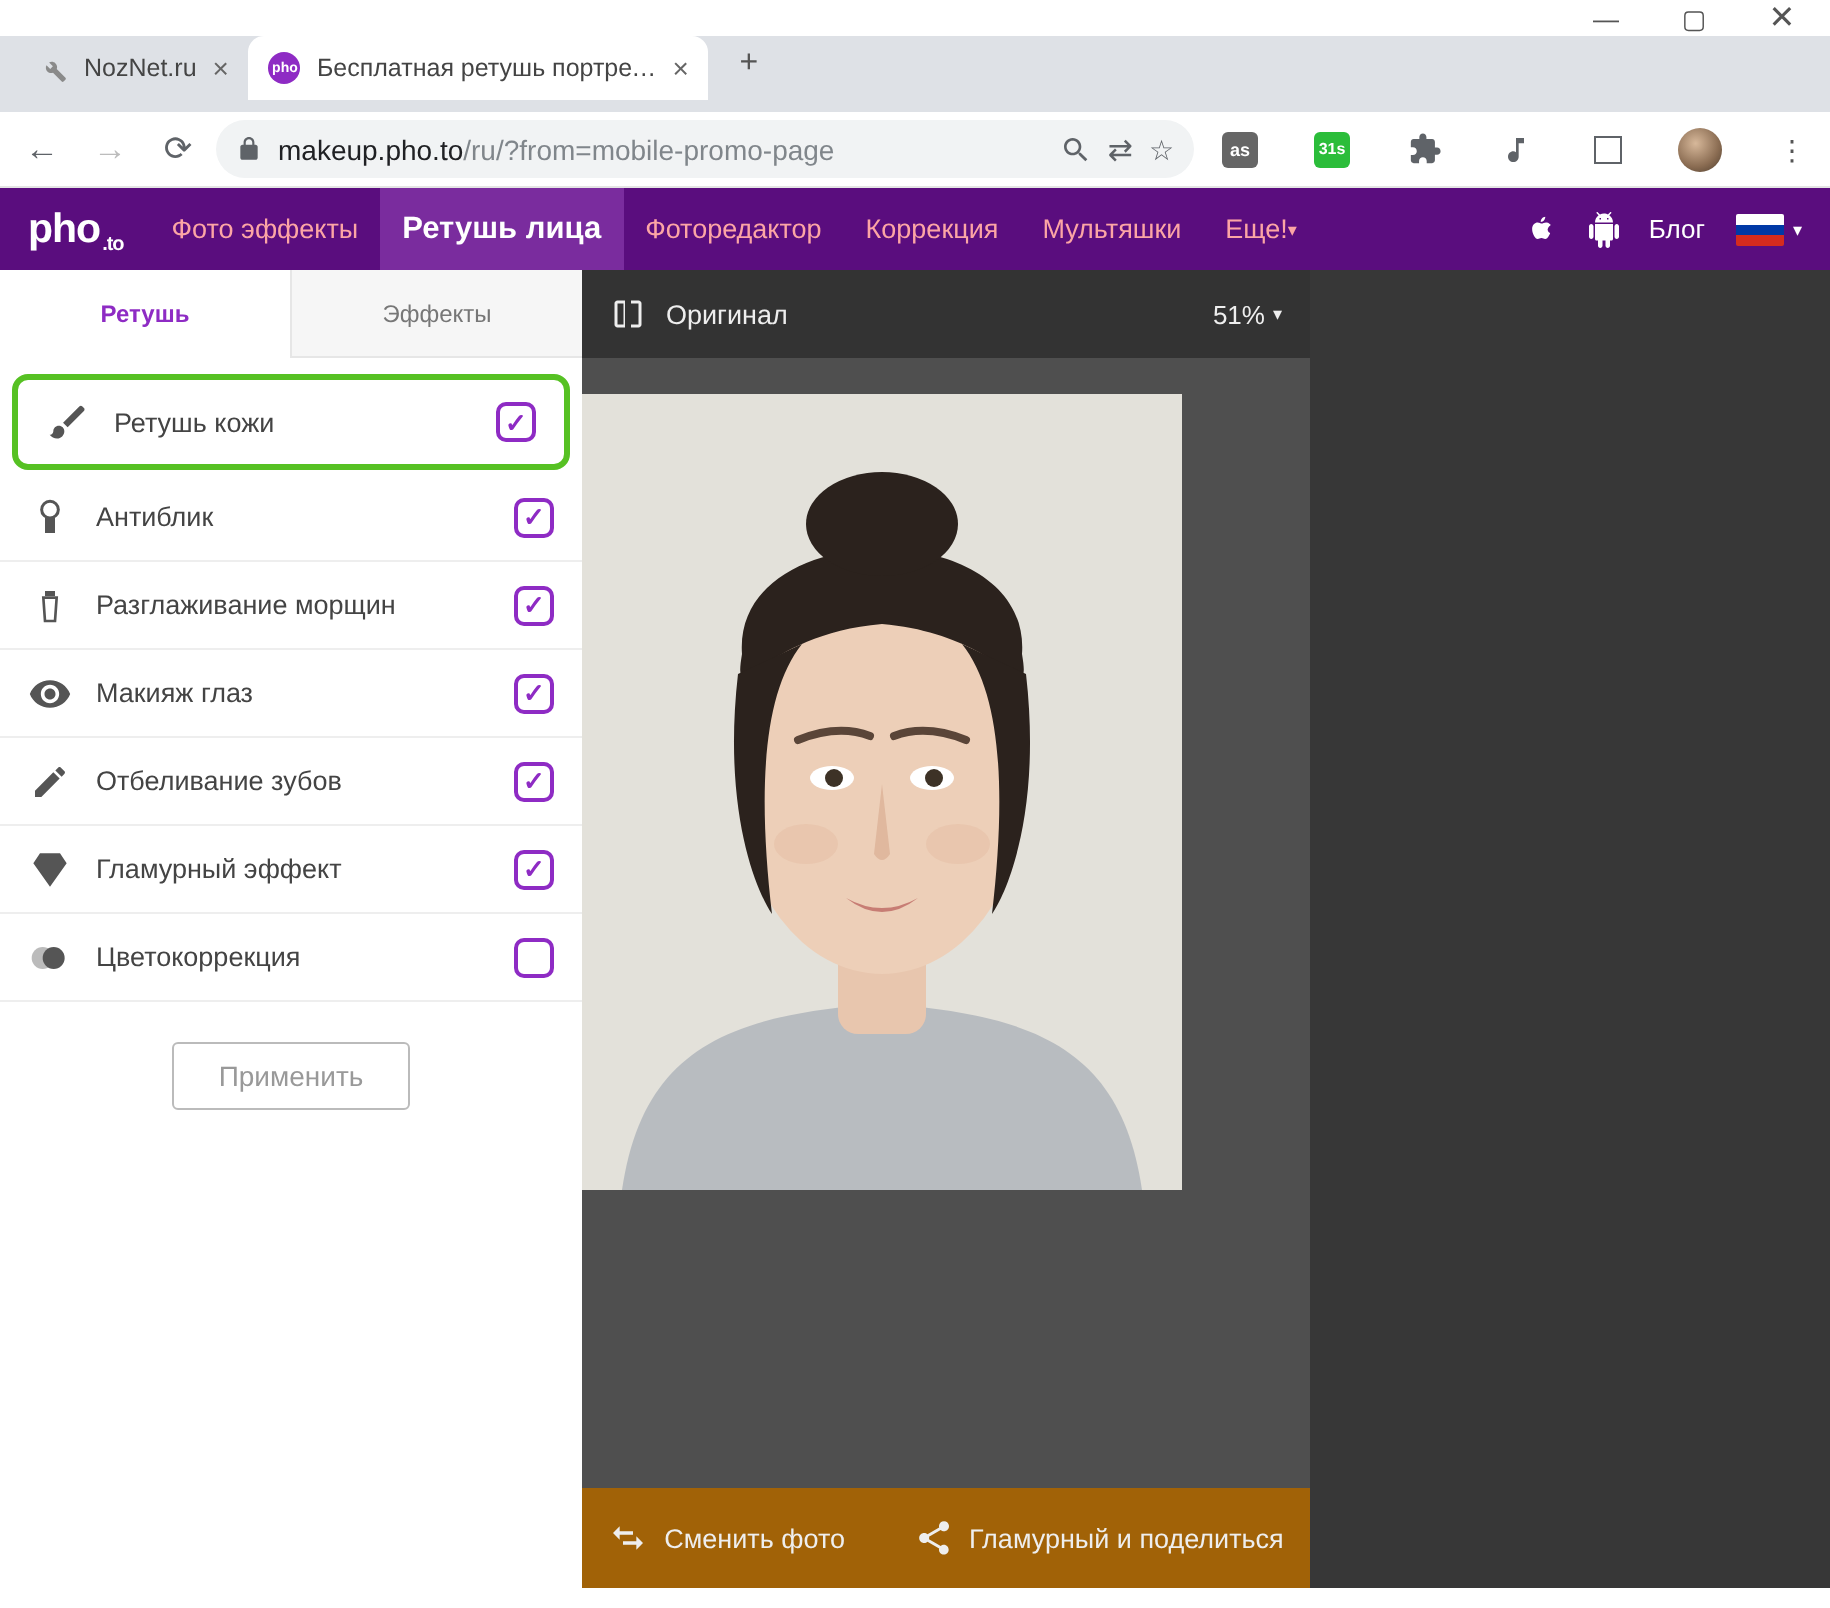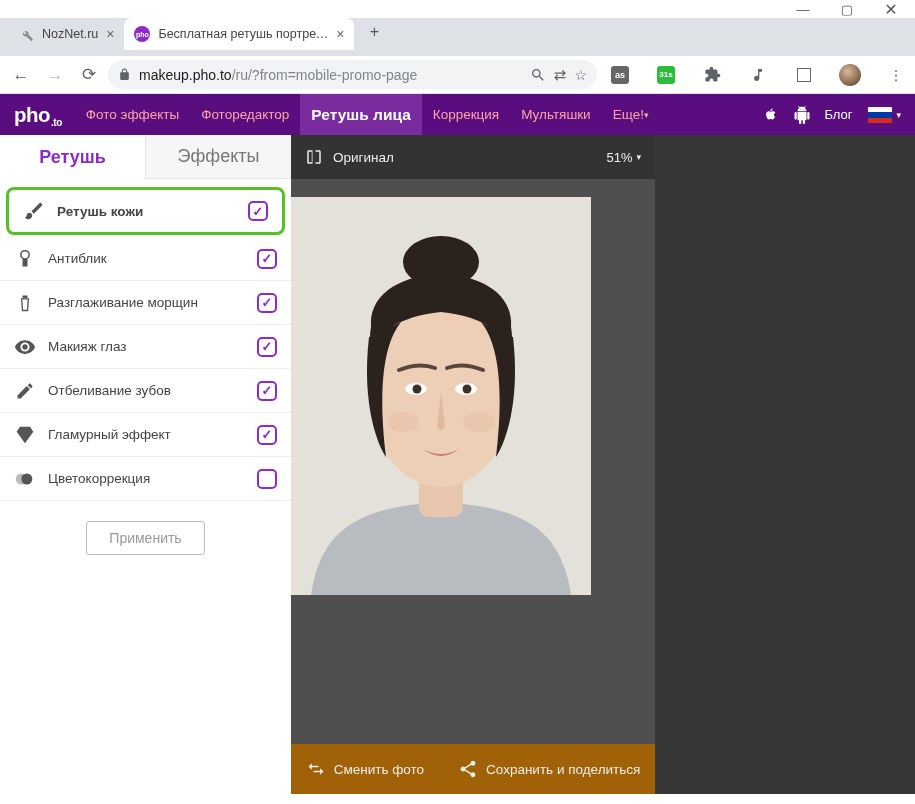--- a/index.html
+++ b/index.html
@@ -43,28 +43,28 @@
 .hdricon { width: 32px; height: 32px; display:flex; align-items:center; justify-content:center; color: #fff; }
 .blog { color: #fff; font-size: 13px; padding: 0 12px 0 6px; }
 .flag { width: 24px; height: 16px; background: linear-gradient(to bottom, #fff 33.3%, #0039a6 33.3%, #0039a6 66.6%, #d52b1e 66.6%); border-radius: 1px; margin-left: 4px; }
 
 
 .content { display: flex; height: calc(100% - 18px - 38px - 38px - 41px - 10px); background: #fff; }
 
 
 .sidebar { width: 291px; flex: 0 0 291px; background: #fff; border-right: 0; display: flex; flex-direction: column; }
 .subtabs { height: 44px; display: flex; }
-.subtab { flex: 1; display: flex; align-items: center; justify-content: center; font-size: 18px; color: #777; border-bottom: 1px solid #e6e6e6; position: relative; background:#f6f6f6; }
+.subtab { flex: 1; display: flex; align-items: center; justify-content: center; font-size: 12px; color: #777; border-bottom: 1px solid #e6e6e6; position: relative; background:#f6f6f6; }
 .subtab.active { color: #8e2bc4; font-weight: 600; border-bottom: 0; background:#fff; }
 .subtab.active::after { content:""; position:absolute; right:-9px; top:0; bottom:0; width: 18px; background:#fff; clip-path: polygon(0 0, 100% 50%, 0 100%); border-right: 0; }
 .subtab:not(.active) { border-left: 1px solid #e6e6e6; }
 
 .options { padding: 6px 0; }
 .opt { height: 44px; display: flex; align-items: center; padding: 0 14px; gap: 12px; font-size: 13.5px; color: #444; border-bottom: 1px solid #eee; position: relative; }
-.opt.highlight { border: 3px solid #56c123; border-radius: 8px; margin: 2px 6px; height: 48px; background:#fff;font-weight:bold; }
+.opt.highlight { border: 3px solid #56c123; border-radius: 8px; margin: 2px 6px; height: 48px; background:#fff; }
 .opt .opticon { width: 22px; height: 22px; display:flex; align-items:center; justify-content:center; color:#555; font-size:17px; }
 .opt .optlabel { flex: 1; }
 .chk { width: 20px; height: 20px; border: 2px solid #8e2bc4; border-radius: 5px; display:flex; align-items:center; justify-content:center; color:#8e2bc4; font-size:13px; font-weight:bold; }
 .chk.empty { color: transparent; }
 
 .applywrap { display:flex; justify-content:center; padding: 14px 0; }
 .applybtn { border: 1px solid #bbb; color: #999; background:#fff; padding: 8px 22px; font-size: 14px; border-radius: 3px; }
 
 
 .canvaswrap { flex: 1; background: #4f4f4f; display: flex; flex-direction: column; }
@@ -160,22 +160,22 @@
       </div>
     <div class="extbtn">⋮</div>
   </div>
 </div>
 
 <div class="siteheader">
   <div class="logo">
     <span>pho</span><span class="to">.to</span>
   </div>
   <div class="navlink">Фото эффекты</div>
+  <div class="navlink active">Ретушь лица</div>
   <div class="navlink">Фоторедактор</div>
-  <div class="navlink active">Ретушь лица</div>
   <div class="navlink">Коррекция</div>
   <div class="navlink">Мультяшки</div>
   <div class="navlink">
       <span>Еще!</span> 
       <span style="font-size:9px;">▾</span>
     </div>
   <div class="spacer"></div>
   <div class="hdricon">
     <svg width="18" height="18" viewBox="0 0 24 24">
         <path fill="#fff" d="M17.05 12.5c0-2.5 2-3.7 2.1-3.8-.1-.2-1.2-1.7-3-1.7-1.3 0-2.4.7-3 .7s-1.6-.7-2.7-.7c-1.8 0-3.7 1.5-3.7 4.4 0 1.7.6 3.5 1.4 4.7.7 1 1.3 1.9 2.3 1.9.9 0 1.3-.6 2.5-.6s1.5.6 2.5.6 1.7-.9 2.3-1.9c.5-.7.9-1.6 1-2.1-.1 0-1.7-.7-1.7-2.5zM14.7 5.5c.5-.6.9-1.5.8-2.3-.8 0-1.7.5-2.2 1.2-.5.5-.9 1.4-.8 2.2.9 0 1.7-.5 2.2-1.1z"></path>
@@ -330,21 +330,21 @@
       <div class="footbtn">
         <svg width="20" height="20" viewBox="0 0 24 24">
             <path fill="#eee" d="M21 15l-4 4v-3H9v-2h8v-3l4 4zM3 9l4-4v3h8v2H7v3L3 9z"></path>
           </svg>
         <span>Сменить фото</span>
       </div>
       <div class="footbtn">
         <svg width="20" height="20" viewBox="0 0 24 24">
             <path fill="#eee" d="M18 16c-.8 0-1.5.3-2 .8l-7-4.1c0-.2.1-.5.1-.7s0-.5-.1-.7l7-4.1c.5.5 1.3.8 2 .8 1.7 0 3-1.3 3-3s-1.3-3-3-3-3 1.3-3 3c0 .2 0 .5.1.7l-7 4.1c-.5-.5-1.3-.8-2-.8-1.7 0-3 1.3-3 3s1.3 3 3 3c.8 0 1.5-.3 2-.8l7 4.1c0 .2-.1.4-.1.7 0 1.6 1.3 2.9 2.9 2.9s2.9-1.3 2.9-2.9S19.6 16 18 16z"></path>
           </svg>
-        <span>Сохранить и поделиться</span>
+        <span>Гламурный и поделиться</span>
       </div>
     </div>
   </div>
 
   <div class="darkstrip"></div>
 </div>
 
 <div class="bottomgap"></div>
 
 </body></html>

